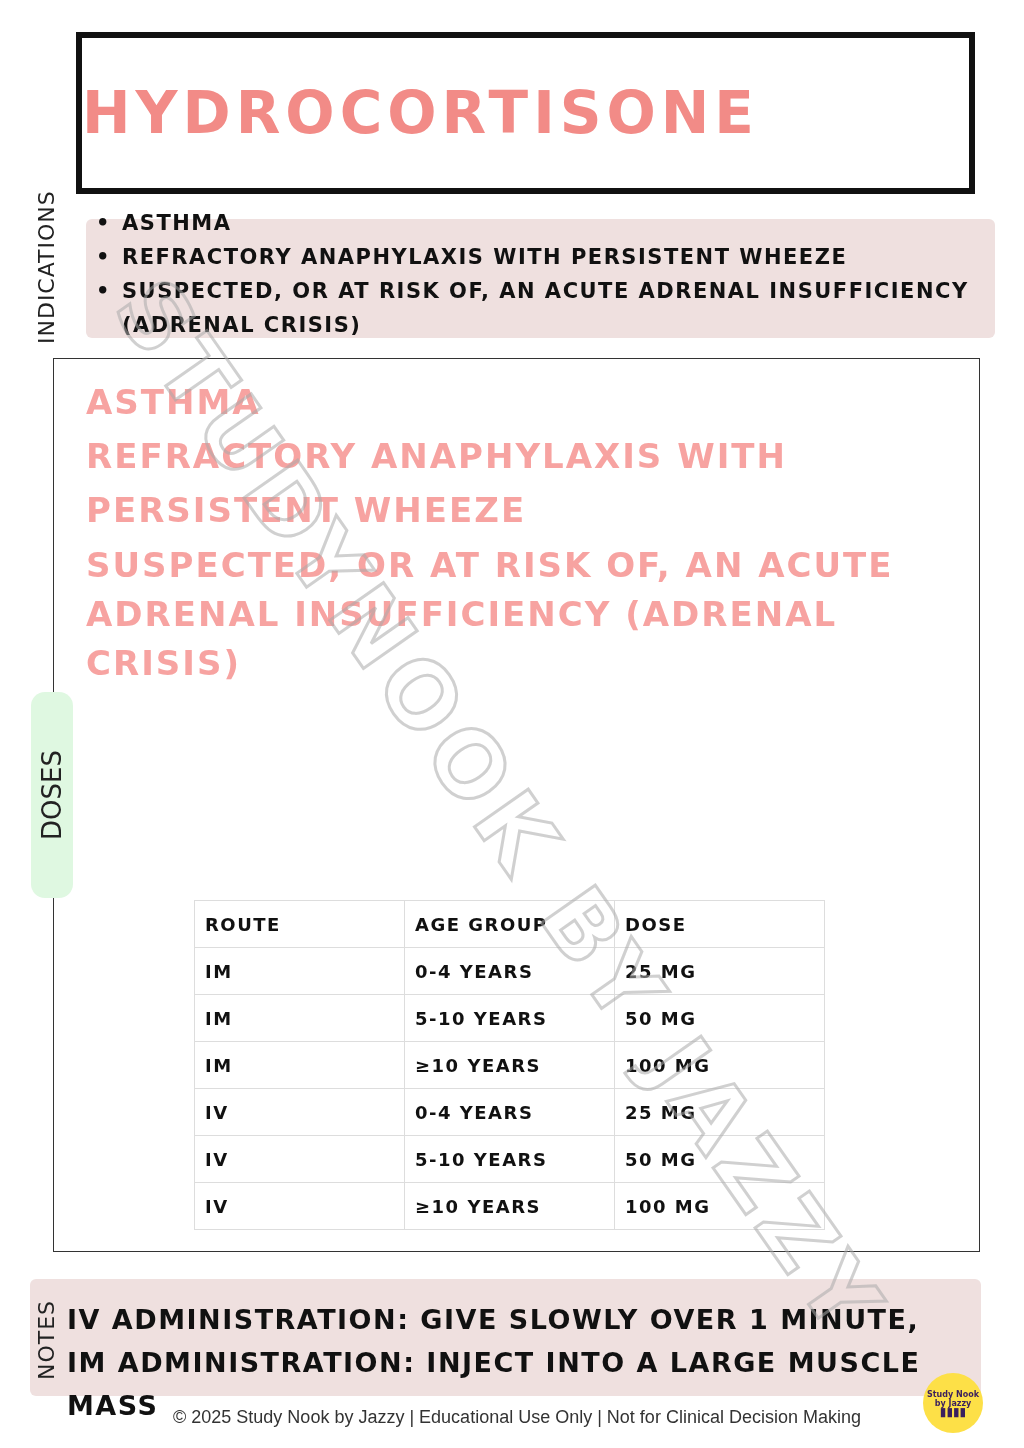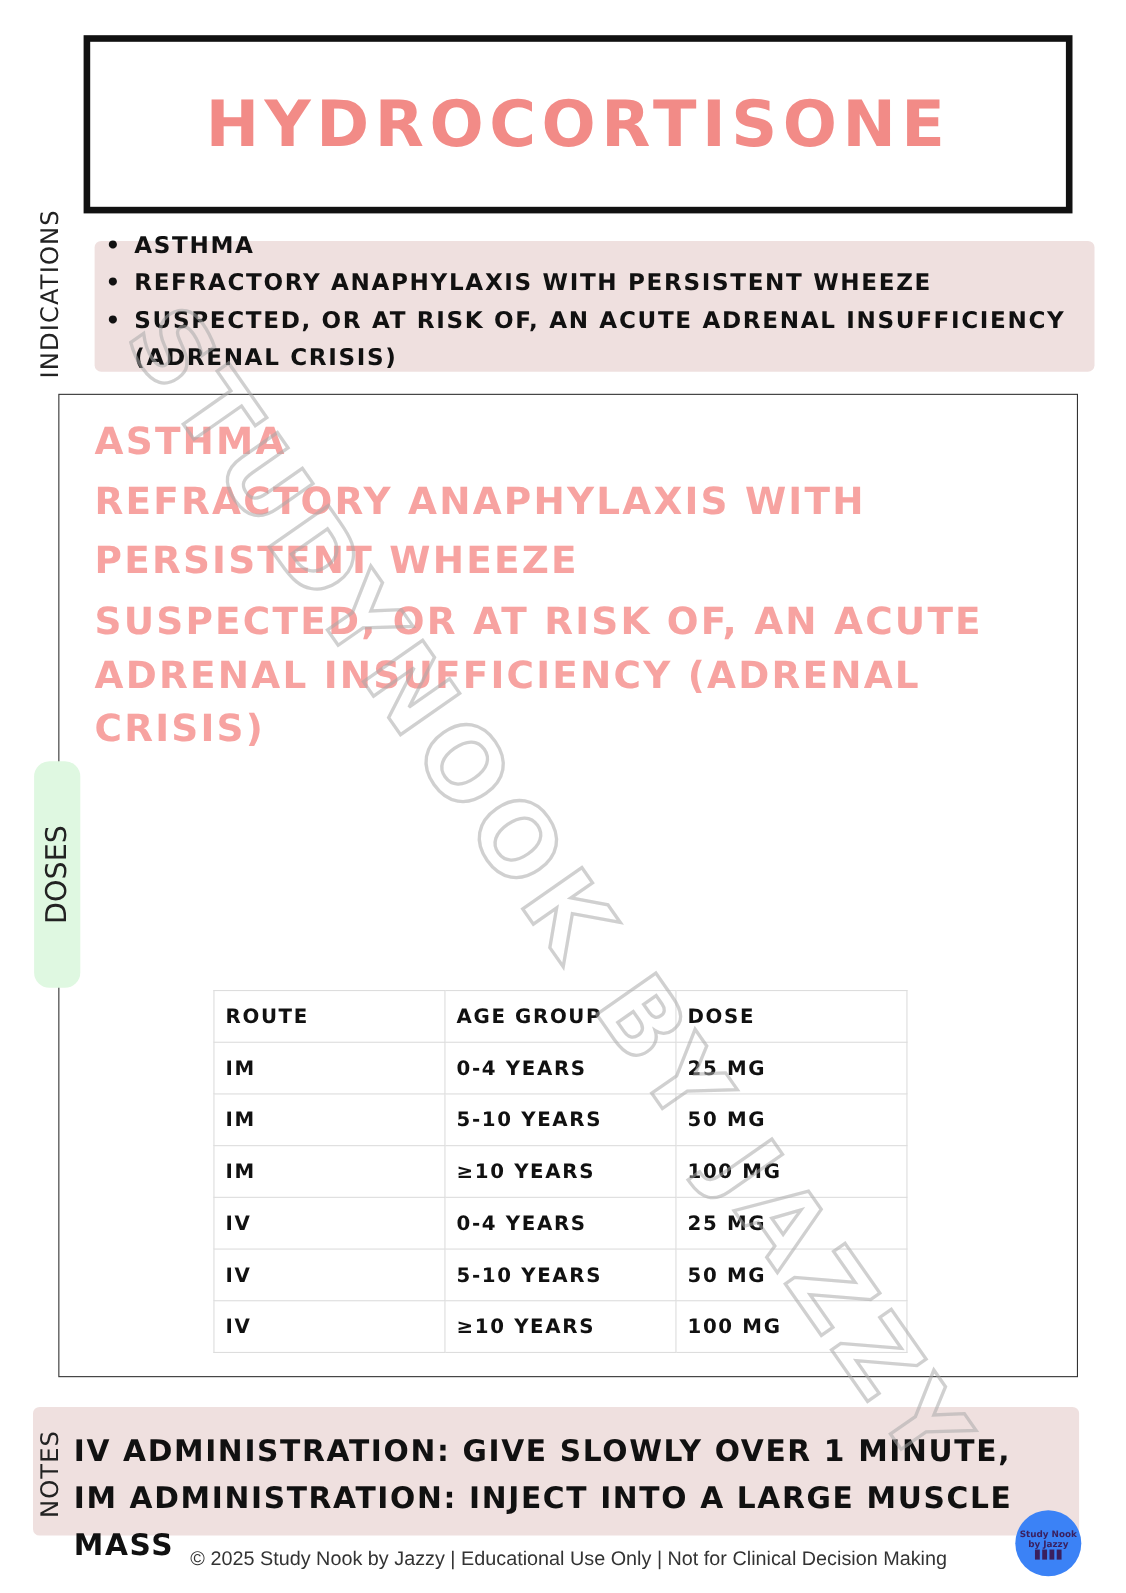--- a/index.html
+++ b/index.html
@@ -4,21 +4,21 @@
 <style>
   html, body { margin:0; padding:0; }
   body {
     width:1024px; height:1448px; background:#ffffff; position:relative; overflow:hidden;
     font-family: "DejaVu Sans", sans-serif; color:#111;
   }
   .hand { font-family: "DejaVu Sans", sans-serif; font-weight:bold; text-transform:uppercase; letter-spacing:1.5px; }
   .title-box {
     position:absolute; left:76px; top:32px; width:899px; height:162px;
     border:6px solid #111; box-sizing:border-box; background:#fff;
-    display:flex; flex-direction:column; align-items:center; justify-content:center;
+    display:flex; flex-direction:column; align-items:flex-start; justify-content:center;
   }
   .title-line { color:#f28b87; font-size:58px; line-height:64px; letter-spacing:5px; font-weight:bold; }
   .side-label {
     position:absolute; writing-mode:vertical-rl; transform:rotate(180deg);
     font-family:"DejaVu Sans", sans-serif; font-size:22px; letter-spacing:1px; color:#222;
   }
   .ind-band {
     position:absolute; left:86px; top:219px; width:909px; height:119px;
     background:#efe0df; border-radius:6px;
   }
@@ -49,21 +49,21 @@
     position:absolute; left:30px; top:1279px; width:951px; height:117px;
     background:#efe0df; border-radius:6px;
   }
   .notes-text { position:absolute; left:67px; top:1298px; width:890px; font-size:27px; line-height:43px; }
   .footer {
     position:absolute; left:0; top:1407px; width:1034px; text-align:center;
     font-family:"Liberation Sans", sans-serif; font-size:18px; color:#333;
   }
   .logo {
     position:absolute; left:923px; top:1373px; width:60px; height:60px; border-radius:50%;
-    background:#3b82f6; display:flex; flex-direction:column; align-items:center; justify-content:center;
+    background:#fde047; display:flex; flex-direction:column; align-items:center; justify-content:center;
     font-family:"DejaVu Sans", sans-serif; font-size:8px; font-weight:bold; color:#3a1f5e; line-height:9px; text-align:center;
   }
   .watermark {
     position:absolute; left:180px; top:260px; font-size:90px; font-weight:bold; color:transparent;
     -webkit-text-stroke:3px rgba(170,170,170,0.55); transform-origin:left top; transform:rotate(55deg);
     letter-spacing:8px; pointer-events:none; white-space:nowrap;
   }
 </style>
 </head>
 <body>

